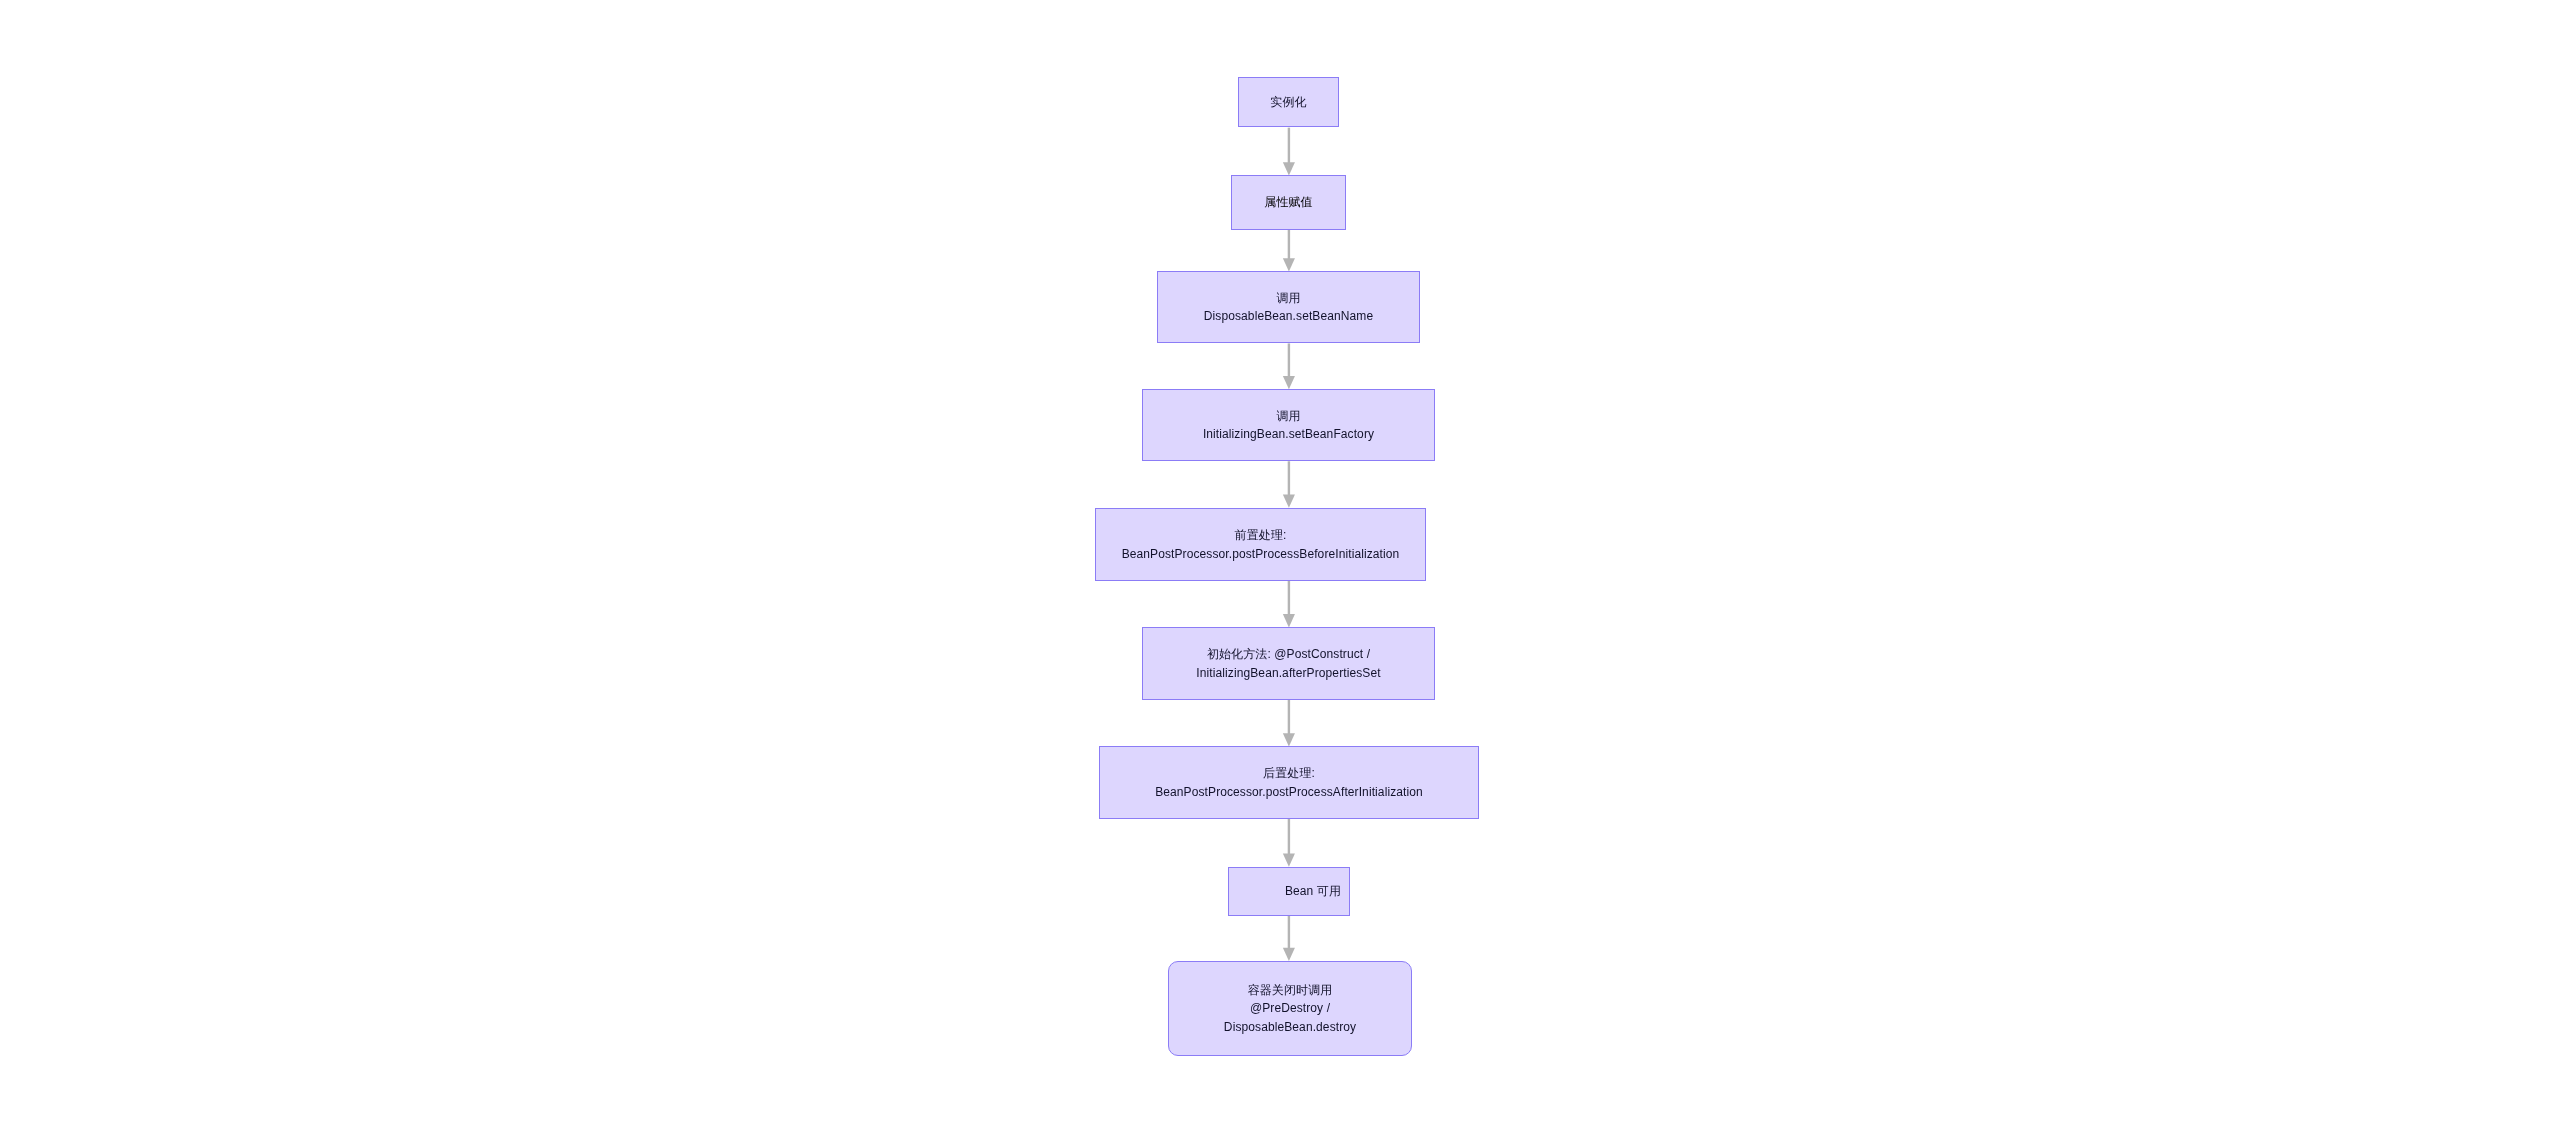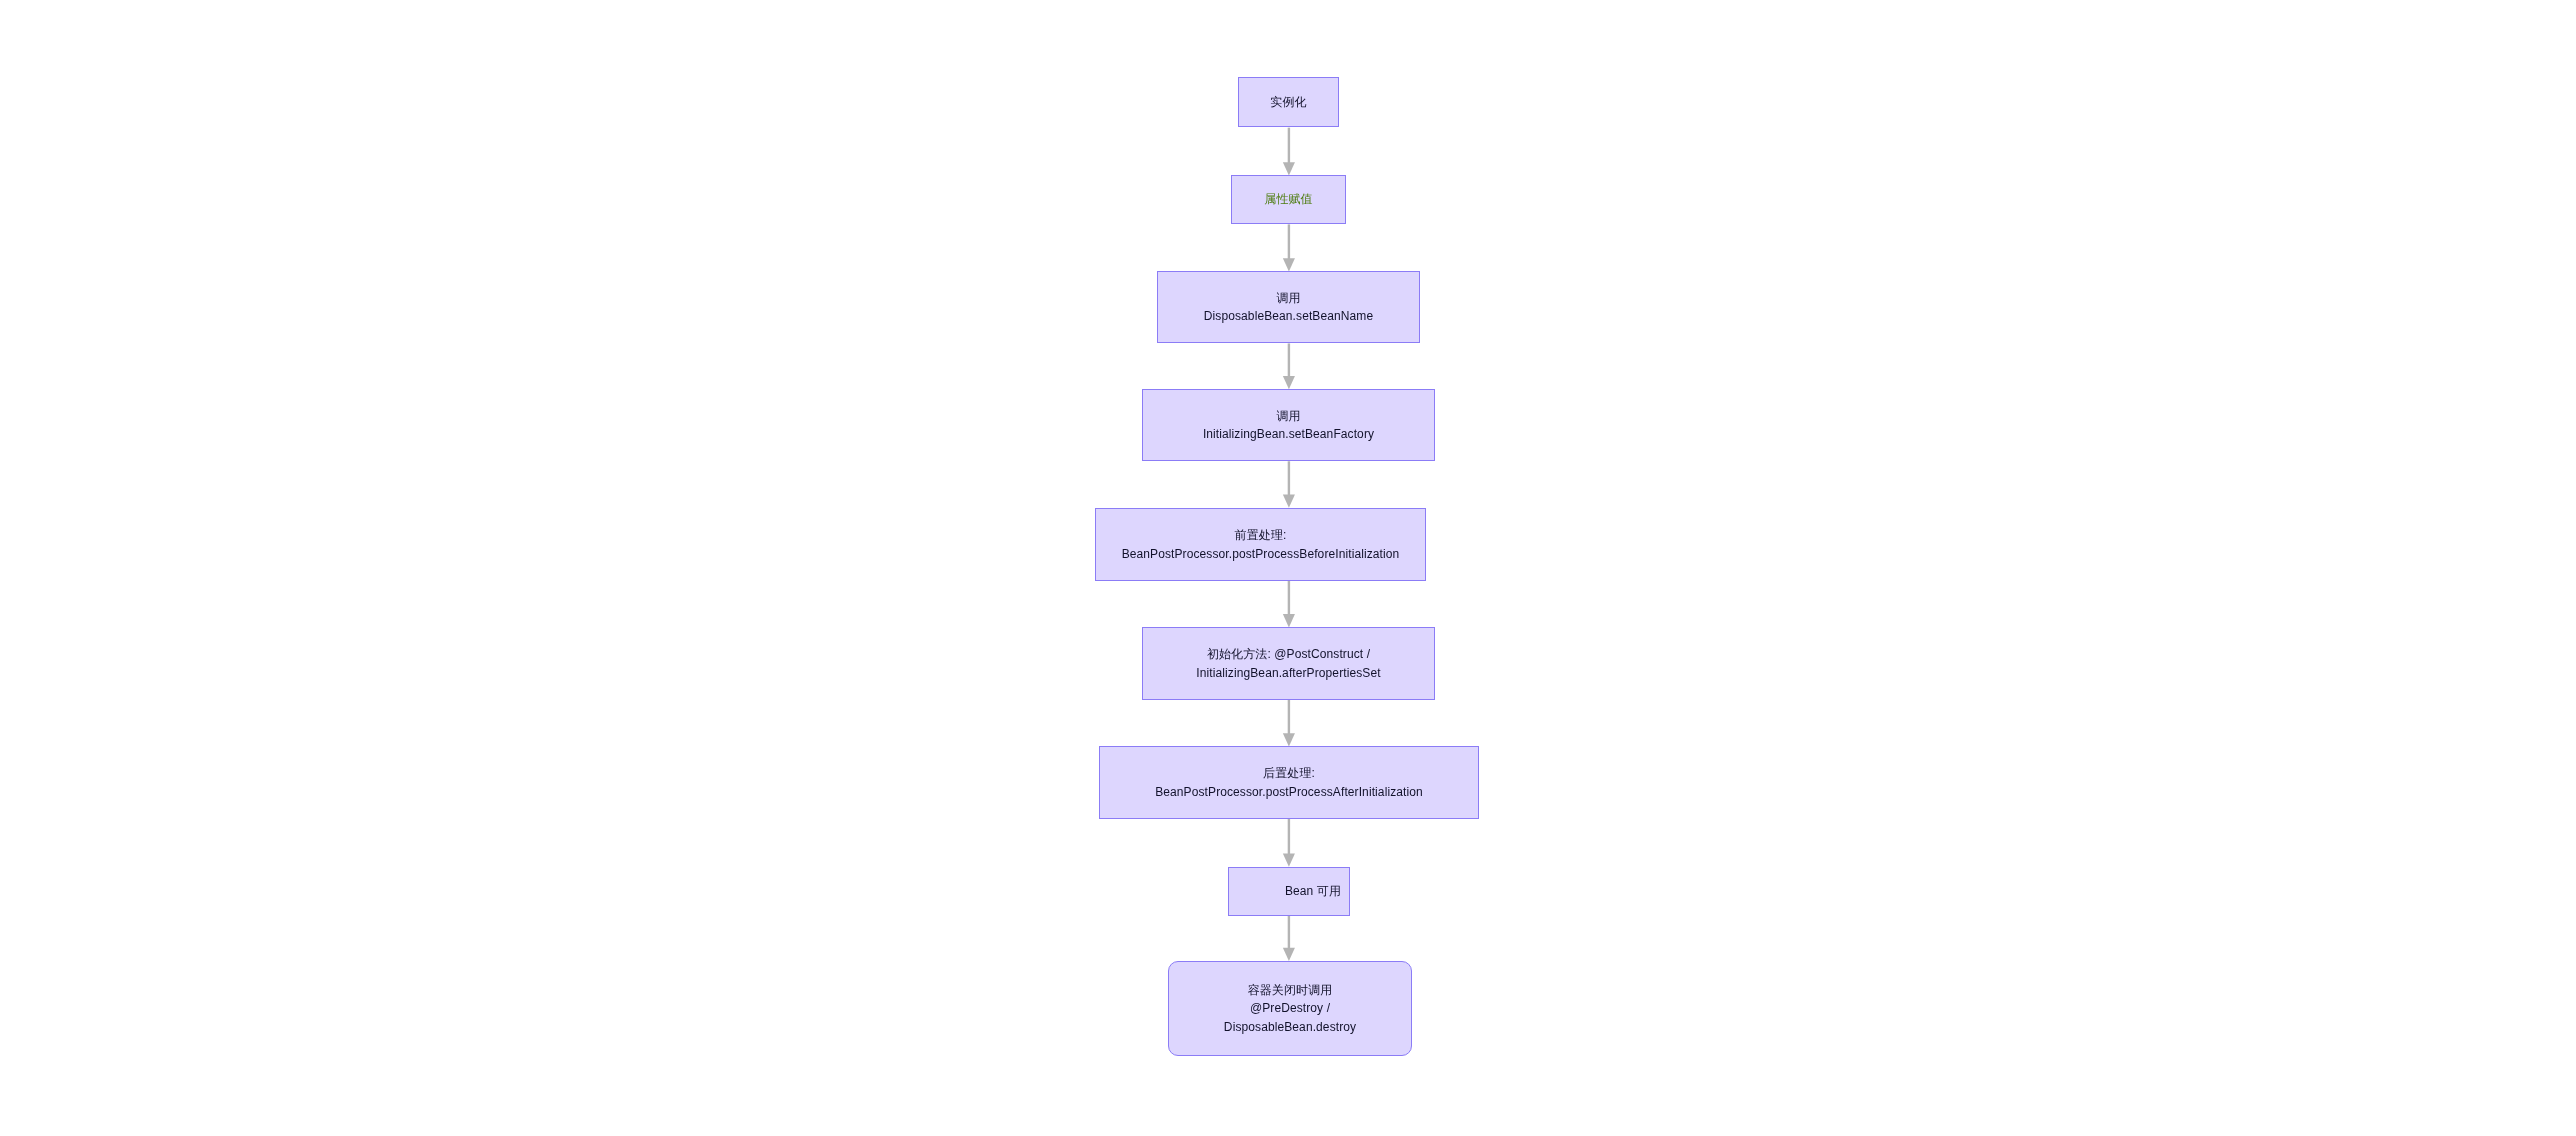--- a/index.html
+++ b/index.html
@@ -75,21 +75,21 @@
       <polygon class="edge-head" points="2123,1213 2143,1213 2133,1235" fill="#b4b4b4"></polygon>
       <line class="edge-line" x1="2133" y1="1355" x2="2133" y2="1416" stroke="#b4b4b4"></line>
       <polygon class="edge-head" points="2123,1412 2143,1412 2133,1434" fill="#b4b4b4"></polygon>
       <line class="edge-line" x1="2133" y1="1515" x2="2133" y2="1572" stroke="#b4b4b4"></line>
       <polygon class="edge-head" points="2123,1568 2143,1568 2133,1590" fill="#b4b4b4"></polygon>
     </svg>
   <div id="node-layer">
       <div class="node" style="left: 1238px; top: 77px; width: 101px; height: 50px; background: rgb(221, 214, 254); border-color: rgb(139, 124, 246); color: rgb(18, 18, 43);">
         <span class="line">实例化</span>
       </div>
-      <div class="node" style="left: 1231px; top: 175px; width: 115px; height: 49px; background: rgb(221, 214, 254); border-color: rgb(139, 124, 246); color: #4d7c0f;">
+      <div class="node" style="left: 1231px; top: 175px; width: 115px; height: 55px; background: rgb(221, 214, 254); border-color: rgb(139, 124, 246); color: #000000;">
         <span class="line">属性赋值</span>
       </div>
       <div class="node" style="left: 1157px; top: 271px; width: 263px; height: 72px; background: rgb(221, 214, 254); border-color: rgb(139, 124, 246); color: rgb(18, 18, 43);">
         <span class="line">调用</span>
         <span class="line">DisposableBean.setBeanName</span>
       </div>
       <div class="node" style="left: 1142px; top: 389px; width: 293px; height: 72px; background: rgb(221, 214, 254); border-color: rgb(139, 124, 246); color: rgb(18, 18, 43);">
         <span class="line">调用</span>
         <span class="line">InitializingBean.setBeanFactory</span>
       </div>

